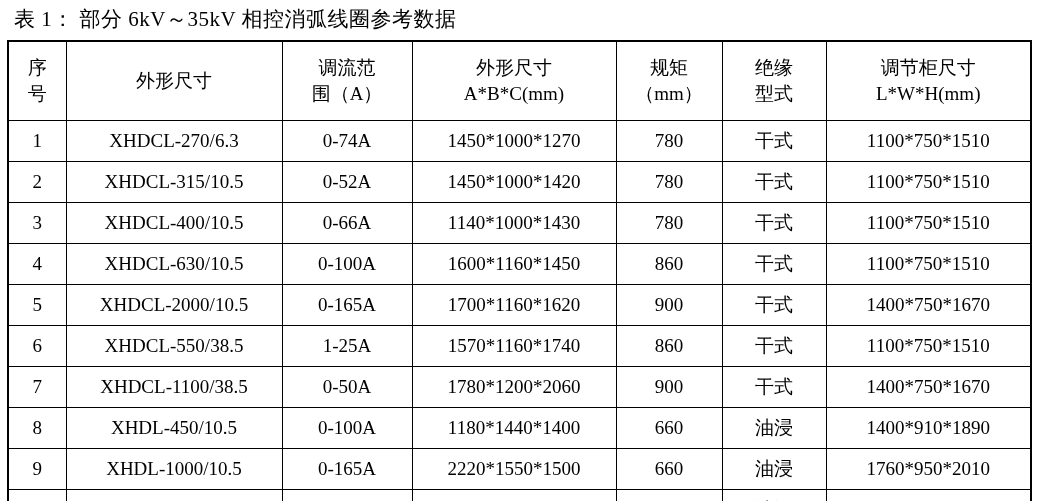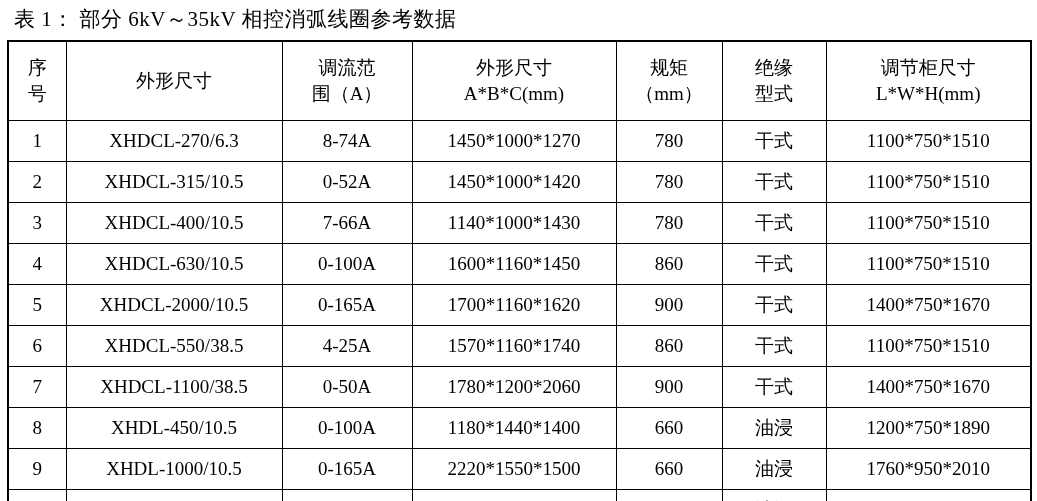--- a/index.html
+++ b/index.html
@@ -110,39 +110,39 @@
         <th>
           <span class="hdr-line">调节柜尺寸</span>
           <span class="hdr-line">L*W*H(mm)</span>
         </th>
       </tr>
     </thead>
     <tbody id="table-body">
         <tr>
           <td>1</td>
           <td>XHDCL-270/6.3</td>
-          <td>8-74A</td>
+          <td>0-74A</td>
           <td>1450*1000*1270</td>
           <td>780</td>
           <td>干式</td>
           <td>1100*750*1510</td>
         </tr>
         <tr>
           <td>2</td>
           <td>XHDCL-315/10.5</td>
           <td>0-52A</td>
           <td>1450*1000*1420</td>
           <td>780</td>
           <td>干式</td>
           <td>1100*750*1510</td>
         </tr>
         <tr>
           <td>3</td>
           <td>XHDCL-400/10.5</td>
-          <td>7-66A</td>
+          <td>0-66A</td>
           <td>1140*1000*1430</td>
           <td>780</td>
           <td>干式</td>
           <td>1100*750*1510</td>
         </tr>
         <tr>
           <td>4</td>
           <td>XHDCL-630/10.5</td>
           <td>0-100A</td>
           <td>1600*1160*1450</td>
@@ -155,21 +155,21 @@
           <td>XHDCL-2000/10.5</td>
           <td>0-165A</td>
           <td>1700*1160*1620</td>
           <td>900</td>
           <td>干式</td>
           <td>1400*750*1670</td>
         </tr>
         <tr>
           <td>6</td>
           <td>XHDCL-550/38.5</td>
-          <td>4-25A</td>
+          <td>1-25A</td>
           <td>1570*1160*1740</td>
           <td>860</td>
           <td>干式</td>
           <td>1100*750*1510</td>
         </tr>
         <tr>
           <td>7</td>
           <td>XHDCL-1100/38.5</td>
           <td>0-50A</td>
           <td>1780*1200*2060</td>
@@ -177,21 +177,21 @@
           <td>干式</td>
           <td>1400*750*1670</td>
         </tr>
         <tr>
           <td>8</td>
           <td>XHDL-450/10.5</td>
           <td>0-100A</td>
           <td>1180*1440*1400</td>
           <td>660</td>
           <td>油浸</td>
-          <td>1200*750*1890</td>
+          <td>1400*910*1890</td>
         </tr>
         <tr>
           <td>9</td>
           <td>XHDL-1000/10.5</td>
           <td>0-165A</td>
           <td>2220*1550*1500</td>
           <td>660</td>
           <td>油浸</td>
           <td>1760*950*2010</td>
         </tr>

